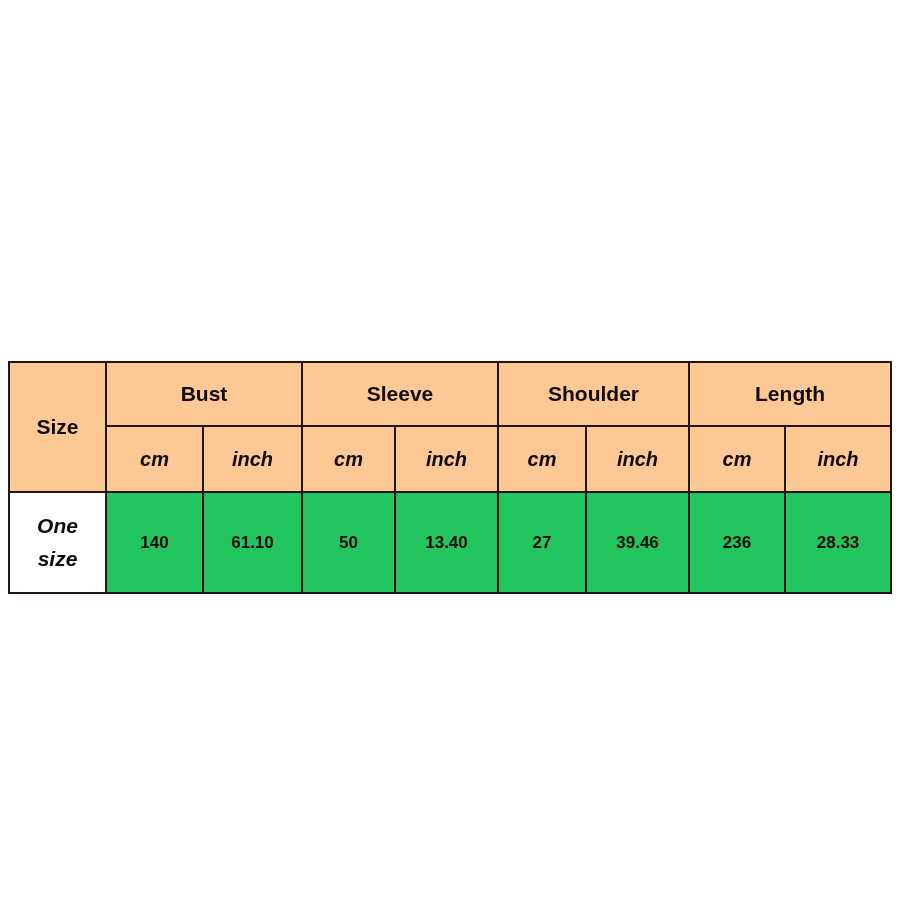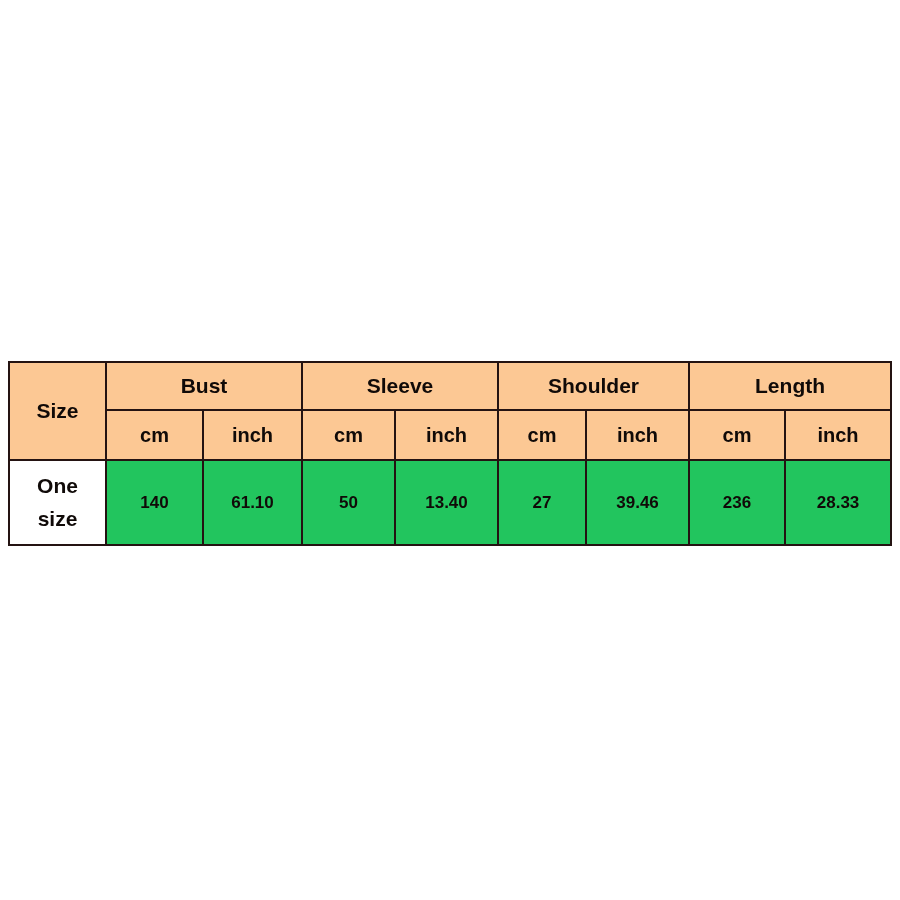--- a/index.html
+++ b/index.html
@@ -27,33 +27,34 @@
     width: 882px;
     background: #ffffff;
   }
 
   table.size-chart td {
     border: 2px solid #241312;
     text-align: center;
     vertical-align: middle;
     font-weight: bold;
     color: #100a08;
-    padding: 0;
+    padding: 8px;
   }
 
   
   td.hdr {
     background: #fcc894;
     font-size: 21px;
     height: 46px;
   }
   td.hdr-sub {
     background: #fcc894;
     font-size: 20px;
     height: 48px;
+    font-style: italic;
   }
   td.hdr-size {
     background: #fcc894;
     font-size: 21px;
   }
 
   
   td.data {
     background: #22c55e;
     font-size: 17px;
@@ -69,21 +70,21 @@
   .col-size   { width: 97px; }
   .col-cm-1   { width: 97px; }
   .col-in-1   { width: 99px; }
   .col-cm-2   { width: 93px; }
   .col-in-2   { width: 103px; }
   .col-cm-3   { width: 88px; }
   .col-in-3   { width: 103px; }
   .col-cm-4   { width: 96px; }
   .col-in-4   { width: 106px; }
 
-  .size-line { display: block; }
+  .size-line { display: block; font-style: italic; }
 </style>
 </head>
 <body>
 
 <div id="size-chart-wrap">
   <table class="size-chart">
     <colgroup>
       <col class="col-size">
       <col class="col-cm-1">
         <col class="col-in-1">

